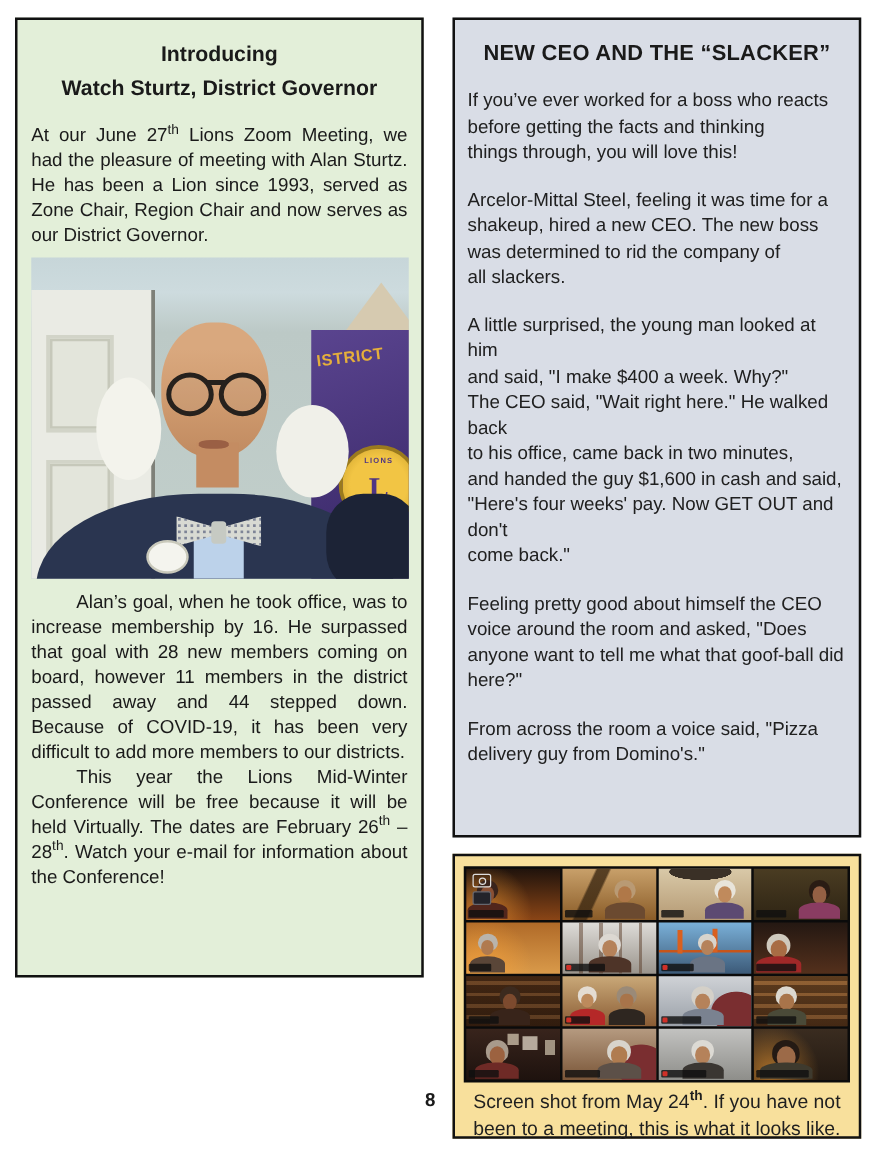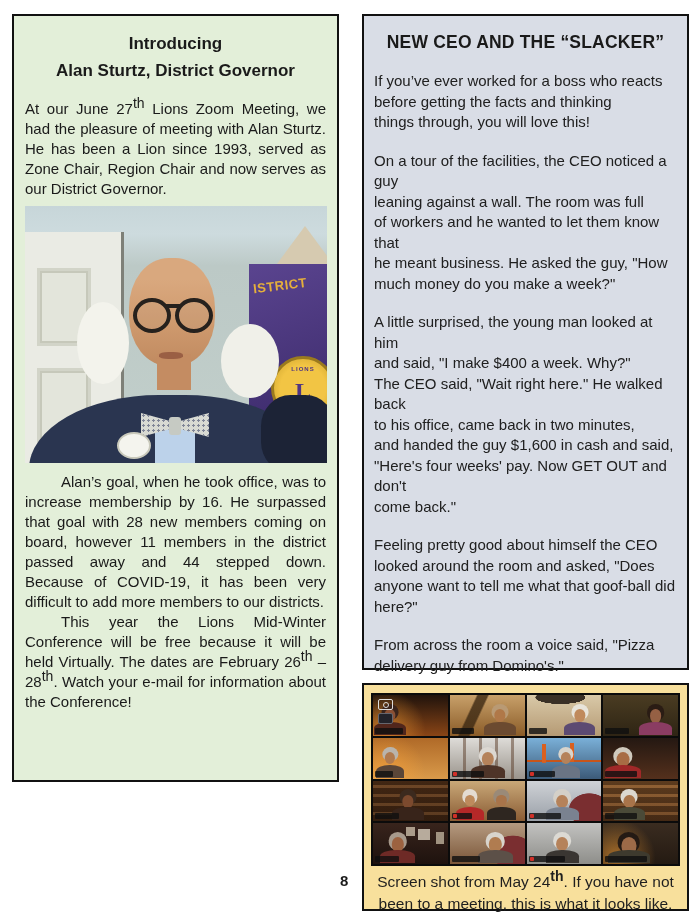--- a/index.html
+++ b/index.html
@@ -7,21 +7,21 @@
     width:700px;height:923px;position:relative;background:#ffffff;
     font-family:"Liberation Sans",sans-serif;color:#1a1a1a;overflow:hidden;
   }
   .box{position:absolute;border:2px solid #111;box-sizing:border-box;}
   
   #left-col{left:12px;top:14px;width:327px;height:768px;background:#e3efd9;padding:6px 11px;}
   .ltitle{font-weight:bold;font-size:17px;line-height:27px;text-align:center;margin-top:8px;}
   p.lp{font-size:15px;line-height:20px;text-align:justify;margin:0;}
   p.lp.first{margin-top:15px;}
   p.lp.ind{text-indent:36px;}
-  .sup{vertical-align:super;font-size:14px;font-weight:bold;line-height:0;}
+  .sup{vertical-align:super;font-size:11px;font-weight:bold;line-height:0;}
   .sup.n{font-weight:normal;}
   
   .photo{position:relative;width:302px;height:257px;margin:7px auto 9px auto;overflow:hidden;
          background:linear-gradient(#c7d6d9 0,#cddbde 28px,#bcc9c6 60px,#c2cfcb 100%);}
   .p-door{position:absolute;left:0;top:26px;width:96px;height:231px;background:#eaebe4;border-right:3px solid #7e8078;}
   .p-panel{position:absolute;background:#e3e5db;border:3px solid #d2d4c8;box-shadow:inset 0 0 0 2px #c6c8ba;}
   .p-panel.a{left:12px;top:36px;width:48px;height:72px;}
   .p-panel.b{left:12px;top:136px;width:48px;height:80px;}
   .p-gable{position:absolute;left:246px;top:20px;width:0;height:0;
            border-left:34px solid transparent;border-right:34px solid transparent;border-bottom:46px solid #d6cab0;}
@@ -97,21 +97,21 @@
   .caption{font-size:15.5px;line-height:22px;text-align:center;margin:5px 8px 0 8px;color:#1f1f1f;}
   
   .pagenum{position:absolute;left:340px;top:872px;font-weight:bold;font-size:15px;}
 </style>
 </head>
 <body>
 
 <div class="box" id="left-col">
   <div class="ltitle">
     <div>Introducing</div>
-    <div>Alan Sturtz, District Governor</div>
+    <div>Watch Sturtz, District Governor</div>
   </div>
   <p class="lp first"><span>At our June 27</span><span class="sup n">th</span><span> Lions Zoom Meeting, we had the pleasure of meeting with Alan Sturtz.  He has been a Lion since 1993, served as Zone Chair, Region Chair and now serves as our District Governor.</span></p>
 
   <div class="photo">
     <div class="p-door">
       <div class="p-panel a"></div>
       <div class="p-panel b"></div>
     </div>
     <div class="p-gable"></div>
     <div class="p-banner">
@@ -142,34 +142,33 @@
 
   <p class="lp ind">Alan’s goal, when he took office, was to increase membership by 16.  He surpassed that goal with 28 new members coming on board, however 11 members in the district passed away and 44 stepped down.  Because of COVID-19, it has been very difficult to add more members to our districts.</p>
   <p class="lp ind"><span>This year the Lions Mid-Winter Conference will be free because it will be held Virtually.  The dates are February 26</span><span class="sup n">th</span><span> – 28</span><span class="sup n">th</span><span>.  Watch your e-mail for information about the Conference!</span></p>
 </div>
 
 <div class="box" id="right-col">
   <div class="rtitle">NEW CEO AND THE “SLACKER”</div>
   <p class="rp">If you’ve ever worked for  a boss who reacts
 before getting the  facts and thinking
 things  through, you will love  this!</p>
-  <p class="rp">On a tour of the  facilities, the CEO noticed a guy
-leaning against  a wall. The room was full
-of  workers and he wanted to let them know  that
-he meant business. He  asked the guy, "How
-much money do you make  a week?"</p>
+  <p class="rp">Arcelor-Mittal Steel,  feeling it was time for a
+shakeup, hired a  new CEO. The new boss
+was  determined to rid the company of
+all  slackers.</p>
   <p class="rp">A  little surprised, the young man looked at him
 and said, "I make  $400 a week. Why?"
 The CEO said, "Wait right  here." He walked back
 to his office,  came back in two minutes,
 and  handed the guy $1,600 in cash and  said,
 "Here's four weeks' pay.  Now GET OUT and don't
 come  back."</p>
   <p class="rp">Feeling pretty good about  himself the CEO
-looked around the room  and asked, "Does
+voice around the room  and asked, "Does
 anyone want  to tell me what that goof-ball did
 here?"</p>
   <p class="rp">From across the room a  voice said, "Pizza
 delivery guy from  Domino's."</p>
 </div>
 
 <div class="box" id="zoom-box">
   <div class="grid">
       <div class="tile" style="background: linear-gradient(rgb(32, 19, 12), rgb(138, 69, 22));">
         <div class="deco deco-glow"></div>

